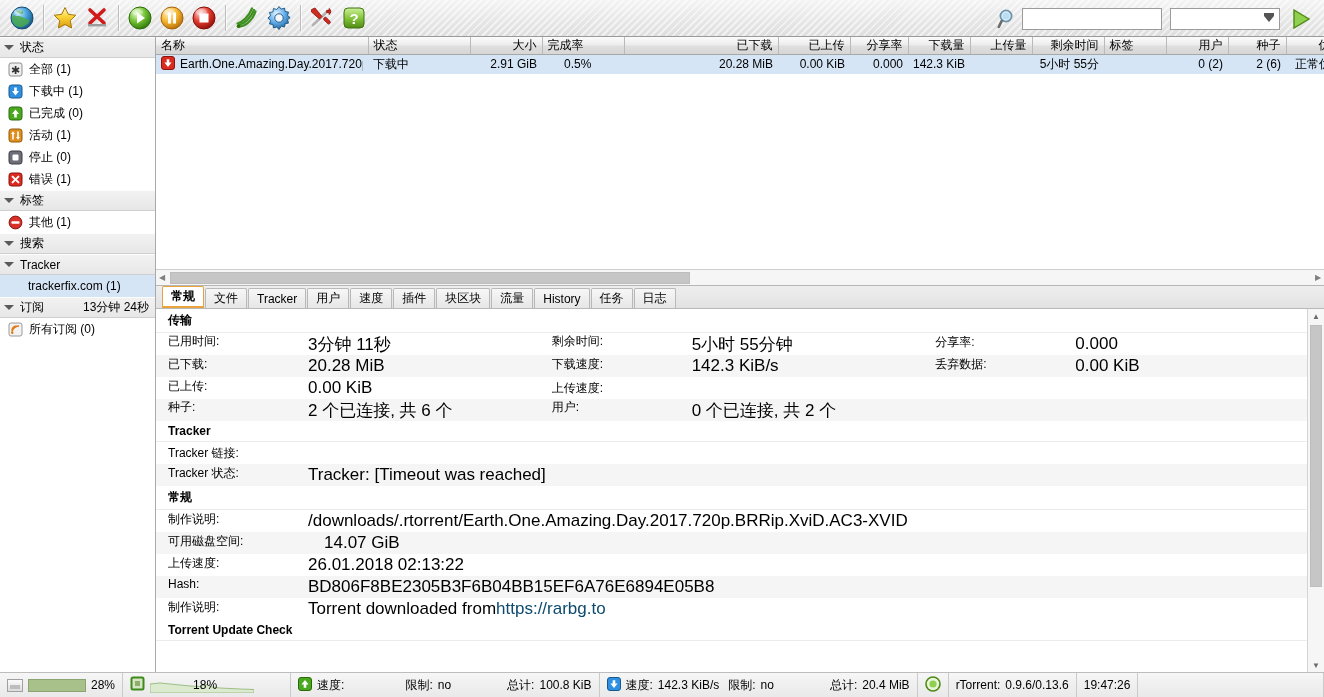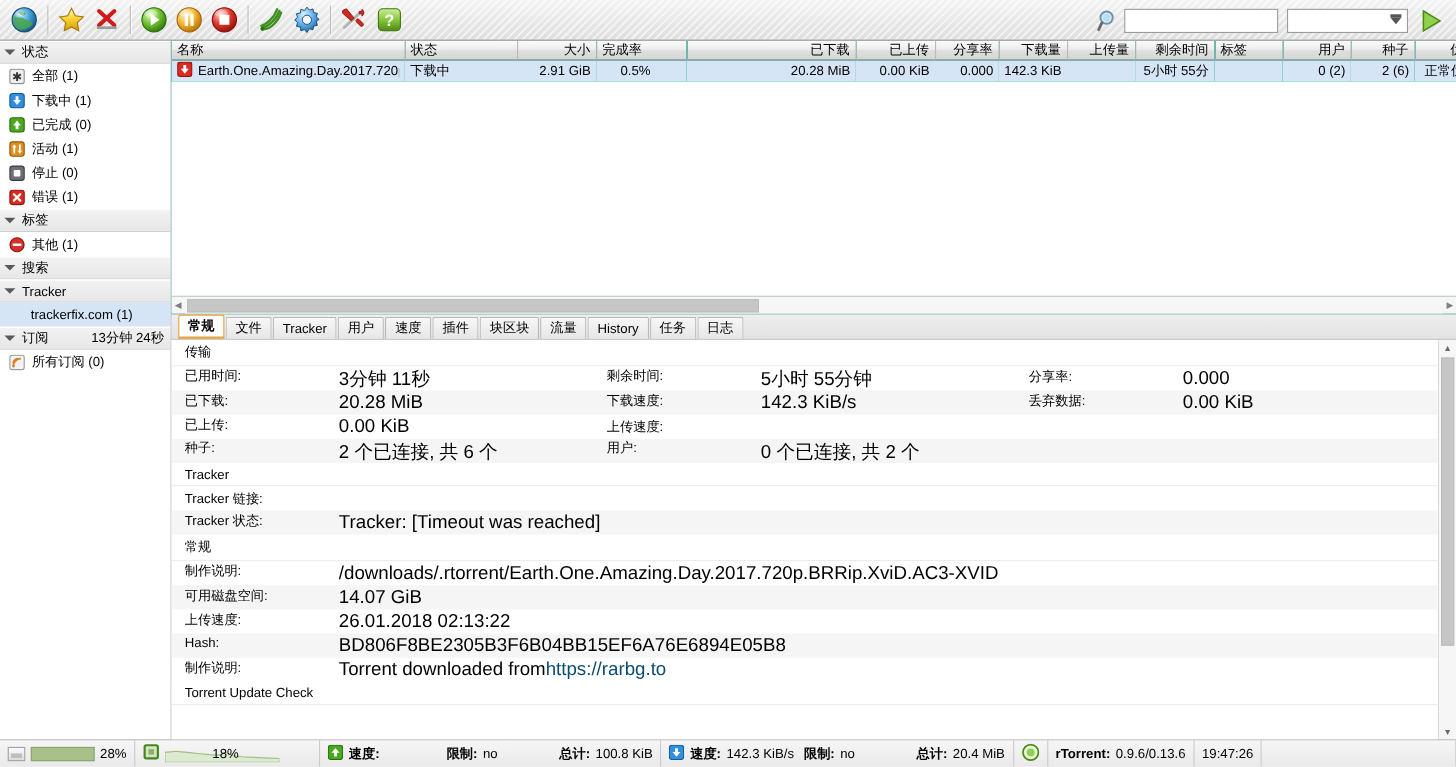--- a/index.html
+++ b/index.html
@@ -151,21 +151,21 @@
     height: 22px;
   }
 
   
   .details-wrap { flex: 1; min-height: 0; display: flex; background: #fff; }
   .details {
     flex: 1; min-width: 0; overflow: hidden; position: relative;
     background: #fff;
   }
   .sec-head {
-    font-weight: normal; font-size: 12px;
+    font-weight: bold; font-size: 12px;
     padding: 3px 0 3px 12px;
     background: #fff;
     border-bottom: 1px solid #ececec;
   }
   .drow { display: flex; height: 22px; align-items: center; }
   .drow.alt { background: #f5f5f5; }
   .dcell { display: flex; overflow: hidden; white-space: nowrap; }
   .dlabel { padding-left: 12px; font-size: 12px; }
   .dval { font-size: 17px; }
   .g3 .dcell { width: 33.333%; }
@@ -189,21 +189,21 @@
     background: linear-gradient(180deg, #f6f6f6, #e9e9e9);
     border-top: 1px solid #bdbdbd;
     display: flex; align-items: stretch;
   }
   .sbcell {
     display: flex; align-items: center; gap: 5px;
     padding: 0 7px;
     border-right: 1px solid #cacaca;
     font-size: 12px; white-space: nowrap;
   }
-  .sb-bold { font-weight: bold; }
+  .sb-bold { font-weight: normal; }
   .meter {
     width: 58px; height: 13px; background: #a8c08a;
     border: 1px solid #8ba471;
     position: relative;
   }
   .graph { width: 104px; height: 15px; position: relative; }
   .grey-ico { width: 16px; height: 13px; background: linear-gradient(180deg,#fbfbfb,#dcdcdc); border: 1px solid #a0a0a0; position: relative; }
   .grey-ico::after { content:""; position:absolute; left:2px; right:2px; bottom:2px; height:4px; background:#bdbdbd; }
   .pct { font-size: 12px; }
   .filler { flex: 1; border-right: 1px solid #cacaca; }
@@ -694,21 +694,21 @@
 
           <div class="sec-head">常规</div>
 
           <div class="drow full">
             <div class="dcell" style="width:100%;">
                 <span class="dlabel">制作说明:</span>
                 <span class="dval">/downloads/.rtorrent/Earth.One.Amazing.Day.2017.720p.BRRip.XviD.AC3-XVID</span>
               </div>
           </div>
           <div class="drow full alt">
-            <div class="dcell" style="width:100%;">
+            <div class="dcell" style="width:100%;gap:16px;">
                 <span class="dlabel">可用磁盘空间:</span>
                 <span class="dval">14.07 GiB</span>
               </div>
           </div>
           <div class="drow full">
             <div class="dcell" style="width:100%;">
                 <span class="dlabel">上传速度:</span>
                 <span class="dval">26.01.2018 02:13:22</span>
               </div>
           </div>

